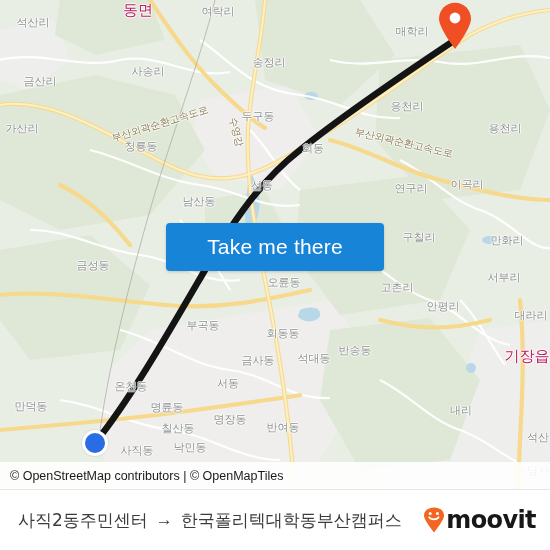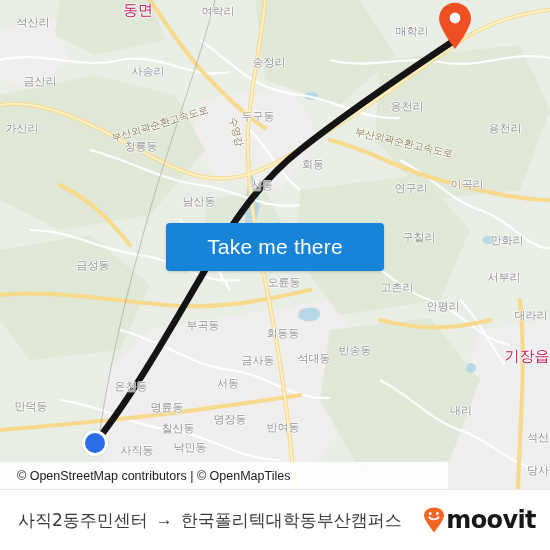--- a/index.html
+++ b/index.html
@@ -92,27 +92,27 @@
     align-items: center;
     justify-content: center;
     box-shadow: 0 1px 3px rgba(0,0,0,.18);
   }
 
   
   #attribution {
     position: absolute;
     left: 0;
     top: 462px;
-    width: 448px;
+    width: 550px;
     height: 27px;
     background: rgba(255,255,255,.88);
     display: flex;
     align-items: center;
     box-sizing: border-box;
-    padding-left: 17px;
+    padding-left: 10px;
   }
   #attribution-text {
     font-size: 12.5px;
     color: #1a1a1a;
     font-family: "Liberation Sans", sans-serif;
     white-space: nowrap;
   }
 
   
   #footer {
@@ -248,21 +248,21 @@
         <div class="map-label" style="left: 40px; top: 81px;">금산리</div>
         <div class="map-label" style="left: 269px; top: 62px;">송정리</div>
         <div class="map-label" style="left: 407px; top: 106px;">응천리</div>
         <div class="map-label" style="left: 505px; top: 128px;">용천리</div>
         <div class="map-label" style="left: 22px; top: 128px;">가산리</div>
         <div class="map-label" style="left: 141px; top: 146px;">청룡동</div>
         <div class="map-label" style="left: 258px; top: 116px;">두구동</div>
         <div class="map-label" style="left: 93px; top: 265px;">금성동</div>
         <div class="map-label" style="left: 199px; top: 201px;">남산동</div>
         <div class="map-label" style="left: 262px; top: 185px;">선동</div>
-        <div class="map-label" style="left: 313px; top: 164px; text-align: center;">회동</div>
+        <div class="map-label" style="left: 313px; top: 148px; text-align: center;">회동</div>
         <div class="map-label" style="left: 411px; top: 188px;">연구리</div>
         <div class="map-label" style="left: 467px; top: 184px;">이곡리</div>
         <div class="map-label" style="left: 419px; top: 237px;">구칠리</div>
         <div class="map-label" style="left: 507px; top: 240px;">만화리</div>
         <div class="map-label" style="left: 397px; top: 287px;">고촌리</div>
         <div class="map-label" style="left: 443px; top: 306px;">안평리</div>
         <div class="map-label" style="left: 504px; top: 277px;">서부리</div>
         <div class="map-label" style="left: 531px; top: 315px;">대라리</div>
         <div class="map-label" style="left: 284px; top: 282px;">오륜동</div>
         <div class="map-label" style="left: 203px; top: 325px;">부곡동</div>

